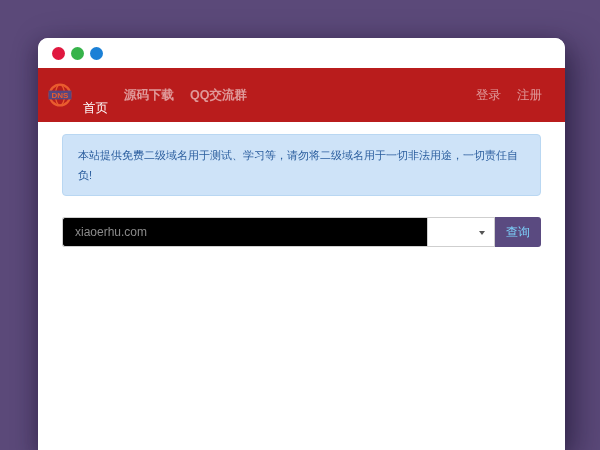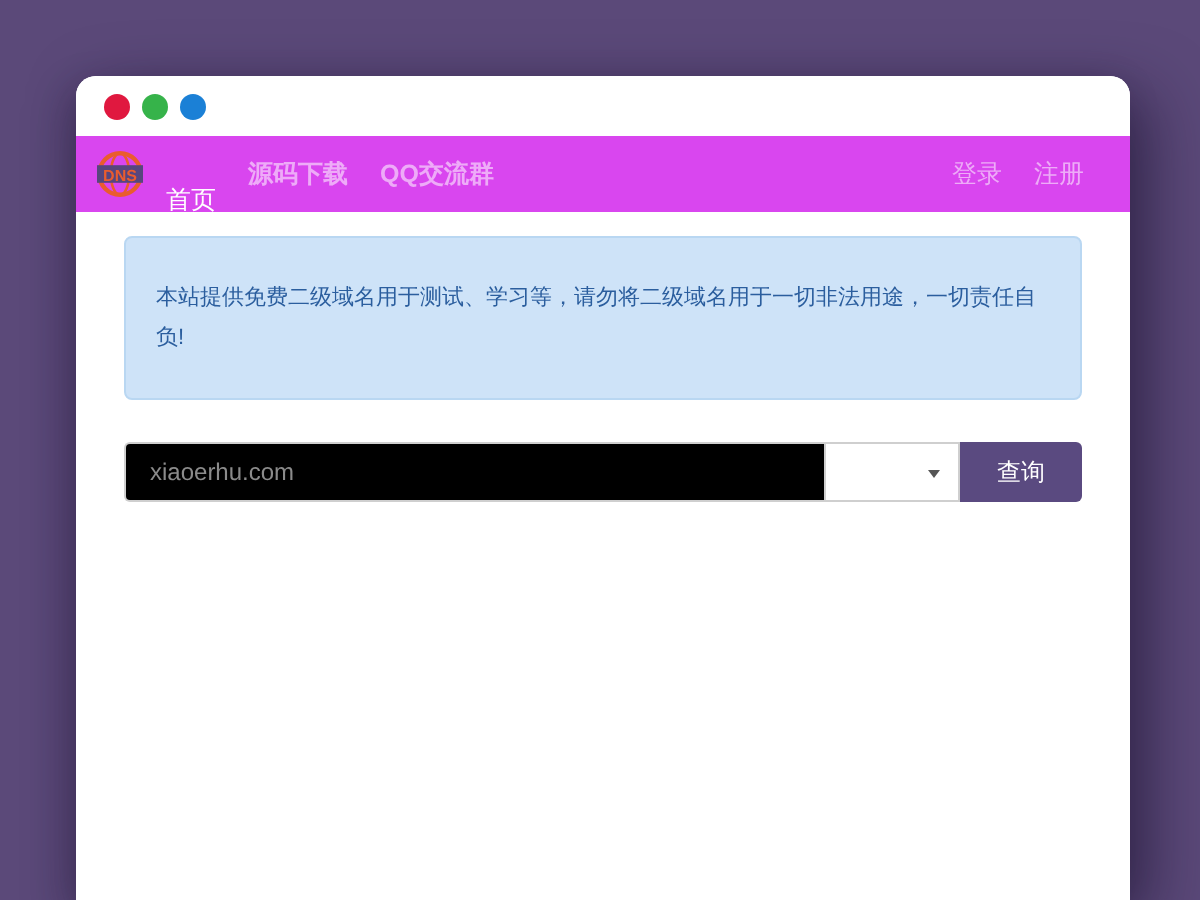--- a/index.html
+++ b/index.html
@@ -18,39 +18,39 @@
   .chrome {
     height:30px; display:flex; align-items:center; gap:6px;
     padding-left:14px; background:#fff; border-radius:10px 10px 0 0;
   }
   .dot { width:13px; height:13px; border-radius:50%; }
   .dot-red   { background:#e0183f; }
   .dot-green { background:#36b34a; }
   .dot-blue  { background:#1b80d6; }
   
   .navbar {
-    height:38px; background:#d946ef; display:flex; align-items:center;
+    height:54px; background:#b91c1c; display:flex; align-items:center;
     padding:0 23px 0 10px;
   }
   .logo { margin-right:11px; display:block; }
   .nav-link {
     font-size:12.5px; color:rgba(255,255,255,.55); text-decoration:none;
     margin-right:16px; white-space:nowrap; cursor:pointer;font-weight:bold;
   }
   .nav-link.active { color:#ffffff; font-weight:normal;margin-top:26px; }
   .nav-spacer { flex:1; }
   .auth-link {
     font-size:12.5px; color:rgba(255,255,255,.55); text-decoration:none;
     margin-left:16px; white-space:nowrap; cursor:pointer;text-align:center;
   }
   
   .content { padding:12px 24px 0 24px; }
   .alert {
     background:#cee3f8; border:1px solid #b9d7f2; color:#2b5e9e;
-    border-radius:4px; padding:20px 15px; font-size:11px; line-height:20px;
+    border-radius:4px; padding:10px 15px; font-size:11px; line-height:20px;
     min-height:50px;
   }
   .form-row { margin-top:21px; display:flex; height:30px; }
   .domain-input {
     flex:1; border:1px solid #cfcfcf; border-right:none;
     border-radius:3px 0 0 3px; padding:0 12px; font-size:12px;
     color:#8b8b8b; outline:none; min-width:0; background:#000000;
   }
   .select-wrap {
     width:68px; position:relative; background:#fff;
@@ -60,21 +60,21 @@
     appearance:none; -webkit-appearance:none; width:100%; height:100%;
     border:none; background:transparent; outline:none; cursor:pointer;
     font-size:12px; color:#444; padding:0 18px 0 8px;
   }
   .select-caret {
     position:absolute; right:9px; top:13px; width:0; height:0; pointer-events:none;
     border-left:3.5px solid transparent; border-right:3.5px solid transparent;
     border-top:4.5px solid #555;
   }
   .query-button {
-    width:61px; background:#5a4a80; color:#ffffff; border:none; cursor:pointer;
+    width:46px; background:#5a4a80; color:#7dd3fc; border:none; cursor:pointer;
     border-radius:0 3px 3px 0; font-size:12px; font-family:inherit;
   }
 </style>
 </head>
 <body>
 
 <div class="window">
 
   <div class="chrome">
     <span class="dot dot-red"></span>

